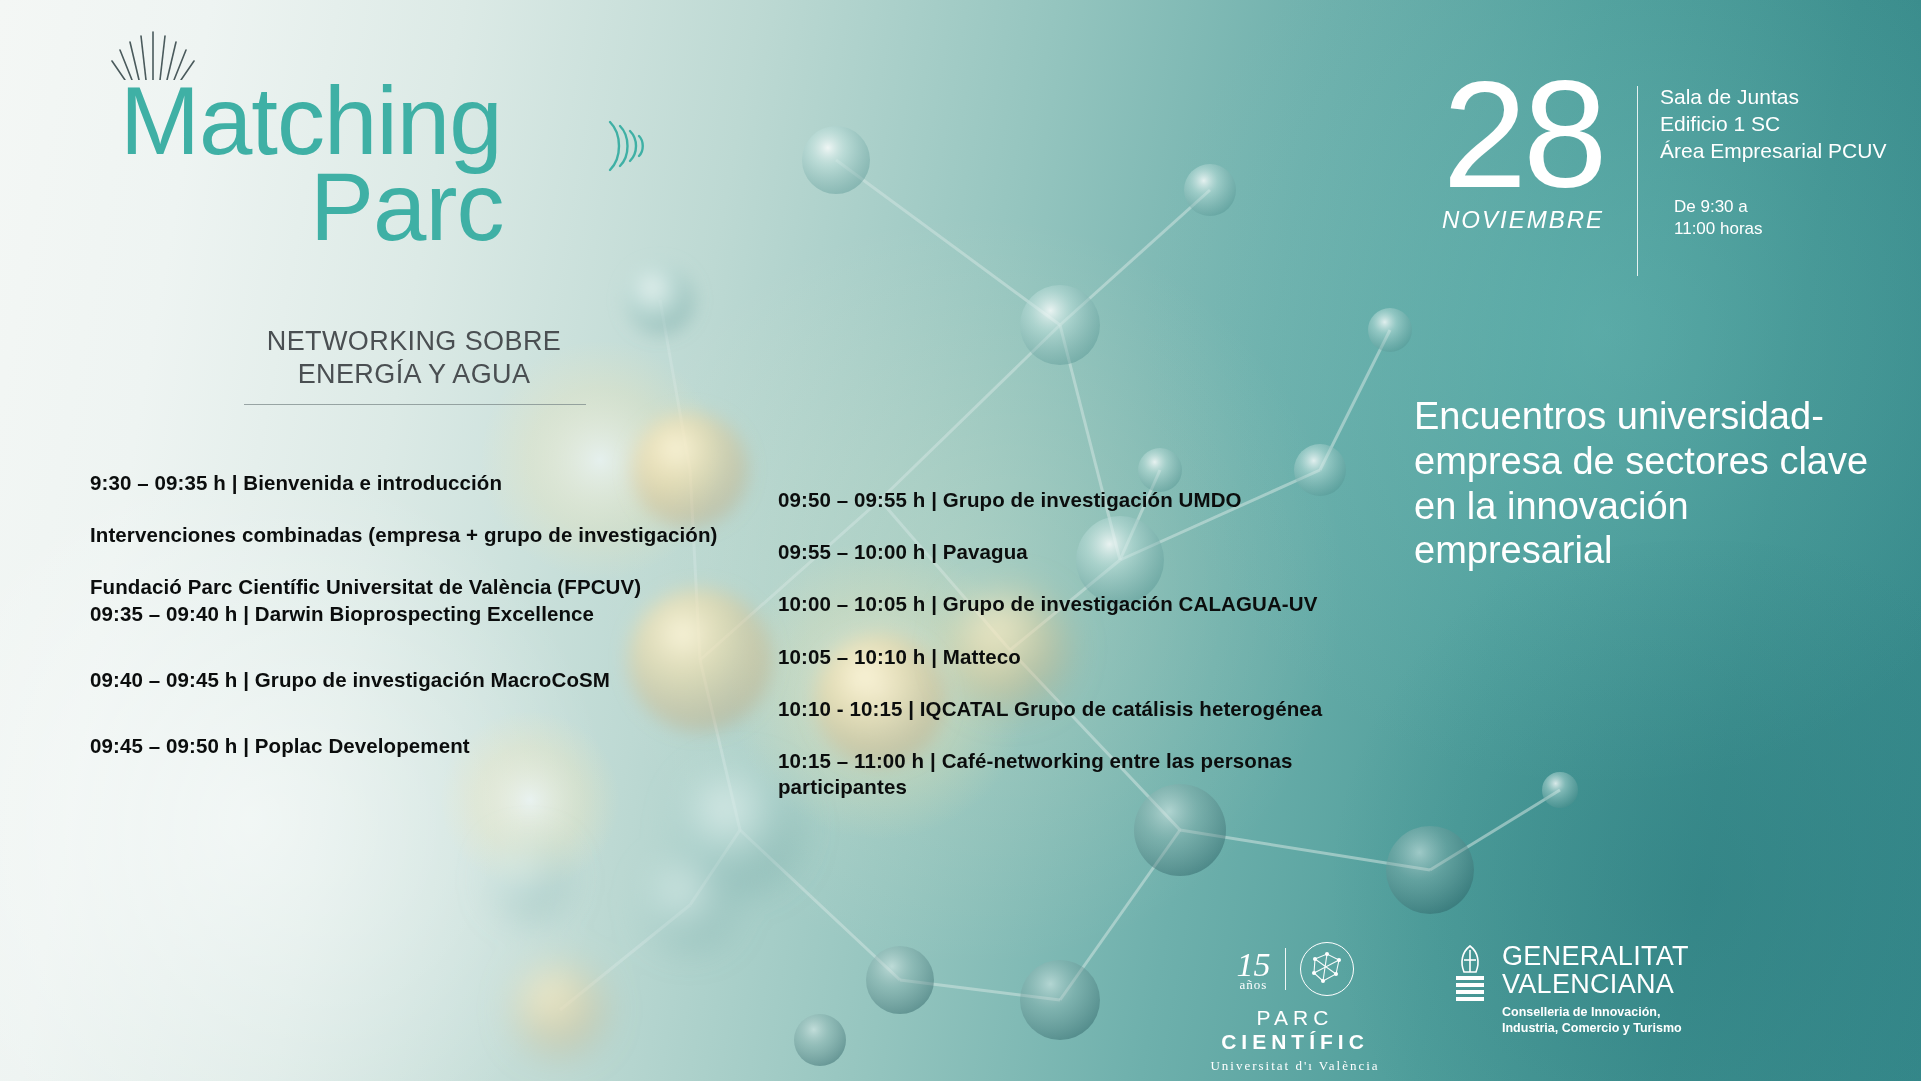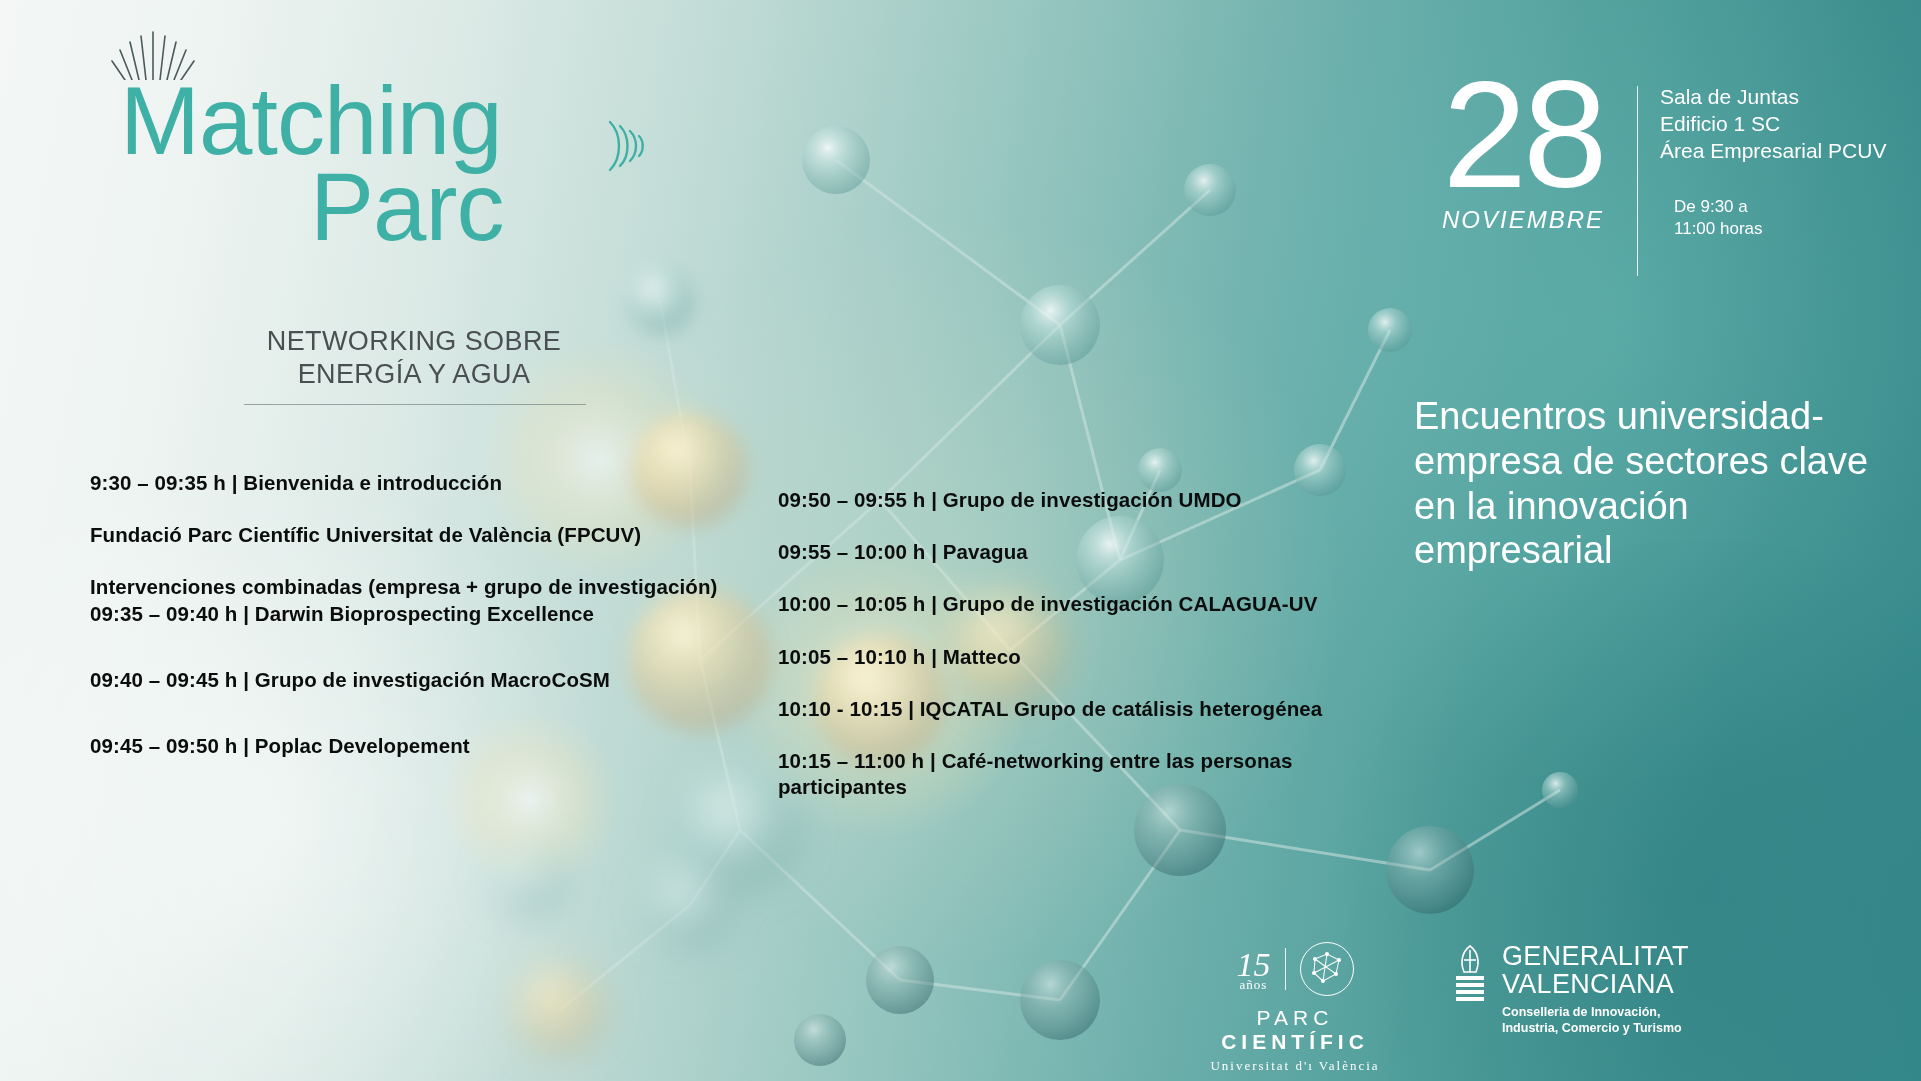--- a/index.html
+++ b/index.html
@@ -412,22 +412,22 @@
   </svg>
 
   <div class="subtitle">
     <div>NETWORKING SOBRE</div>
     <div>ENERGÍA Y AGUA</div>
   </div>
   <div class="subtitle-rule"></div>
 
   <div class="agenda-col agenda-left">
     <div class="agenda-item">9:30 – 09:35 h | Bienvenida e introducción</div>
+    <div class="agenda-item gap-sm">Intervenciones combinadas (empresa + grupo de investigación)</div>
     <div class="agenda-item gap-sm">Fundació Parc Científic Universitat de València (FPCUV)</div>
-    <div class="agenda-item gap-sm">Intervenciones combinadas (empresa + grupo de investigación)</div>
     <div class="agenda-item gap-lg">09:35 – 09:40 h | Darwin Bioprospecting Excellence</div>
     <div class="agenda-item gap-md">09:40 – 09:45 h | Grupo de investigación MacroCoSM</div>
     <div class="agenda-item gap-md">09:45 – 09:50 h | Poplac Developement</div>
   </div>
 
   <div class="agenda-col agenda-right">
     <div class="agenda-item">09:50 – 09:55 h | Grupo de investigación UMDO</div>
     <div class="agenda-item gap-sm">09:55 – 10:00 h | Pavagua</div>
     <div class="agenda-item gap-sm">10:00 – 10:05 h | Grupo de investigación CALAGUA-UV</div>
     <div class="agenda-item gap-sm">10:05 – 10:10 h | Matteco</div>

